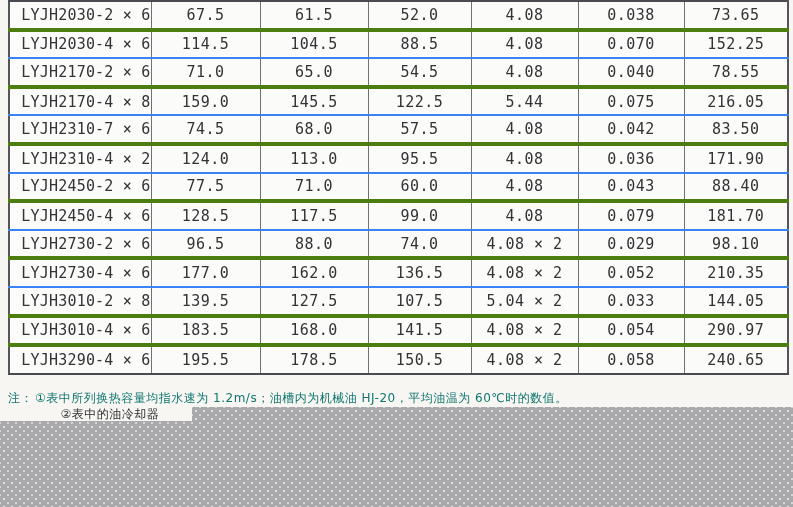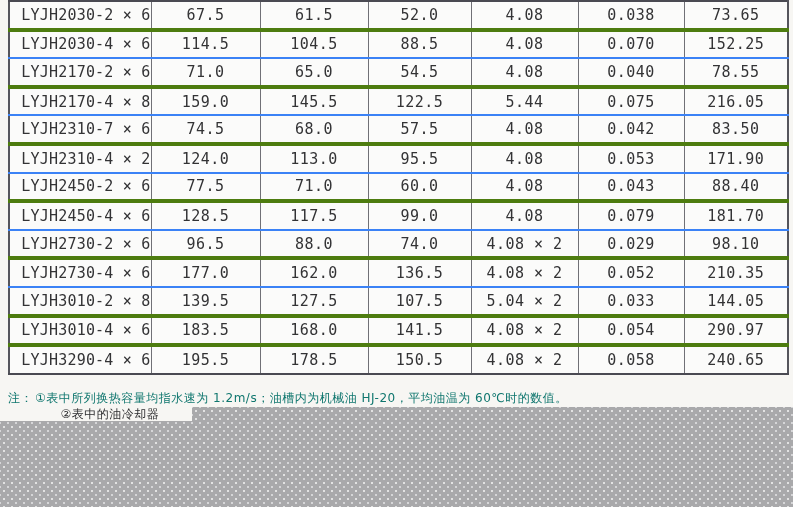--- a/index.html
+++ b/index.html
@@ -117,21 +117,21 @@
           <td>4.08</td>
           <td>0.042</td>
           <td>83.50</td>
         </tr>
         <tr class="pair">
           <td>LYJH2310-4 × 2</td>
           <td>124.0</td>
           <td>113.0</td>
           <td>95.5</td>
           <td>4.08</td>
-          <td>0.053</td>
+          <td>0.036</td>
           <td>171.90</td>
         </tr>
         <tr class="group">
           <td>LYJH2450-2 × 6</td>
           <td>77.5</td>
           <td>71.0</td>
           <td>60.0</td>
           <td>4.08</td>
           <td>0.043</td>
           <td>88.40</td>

